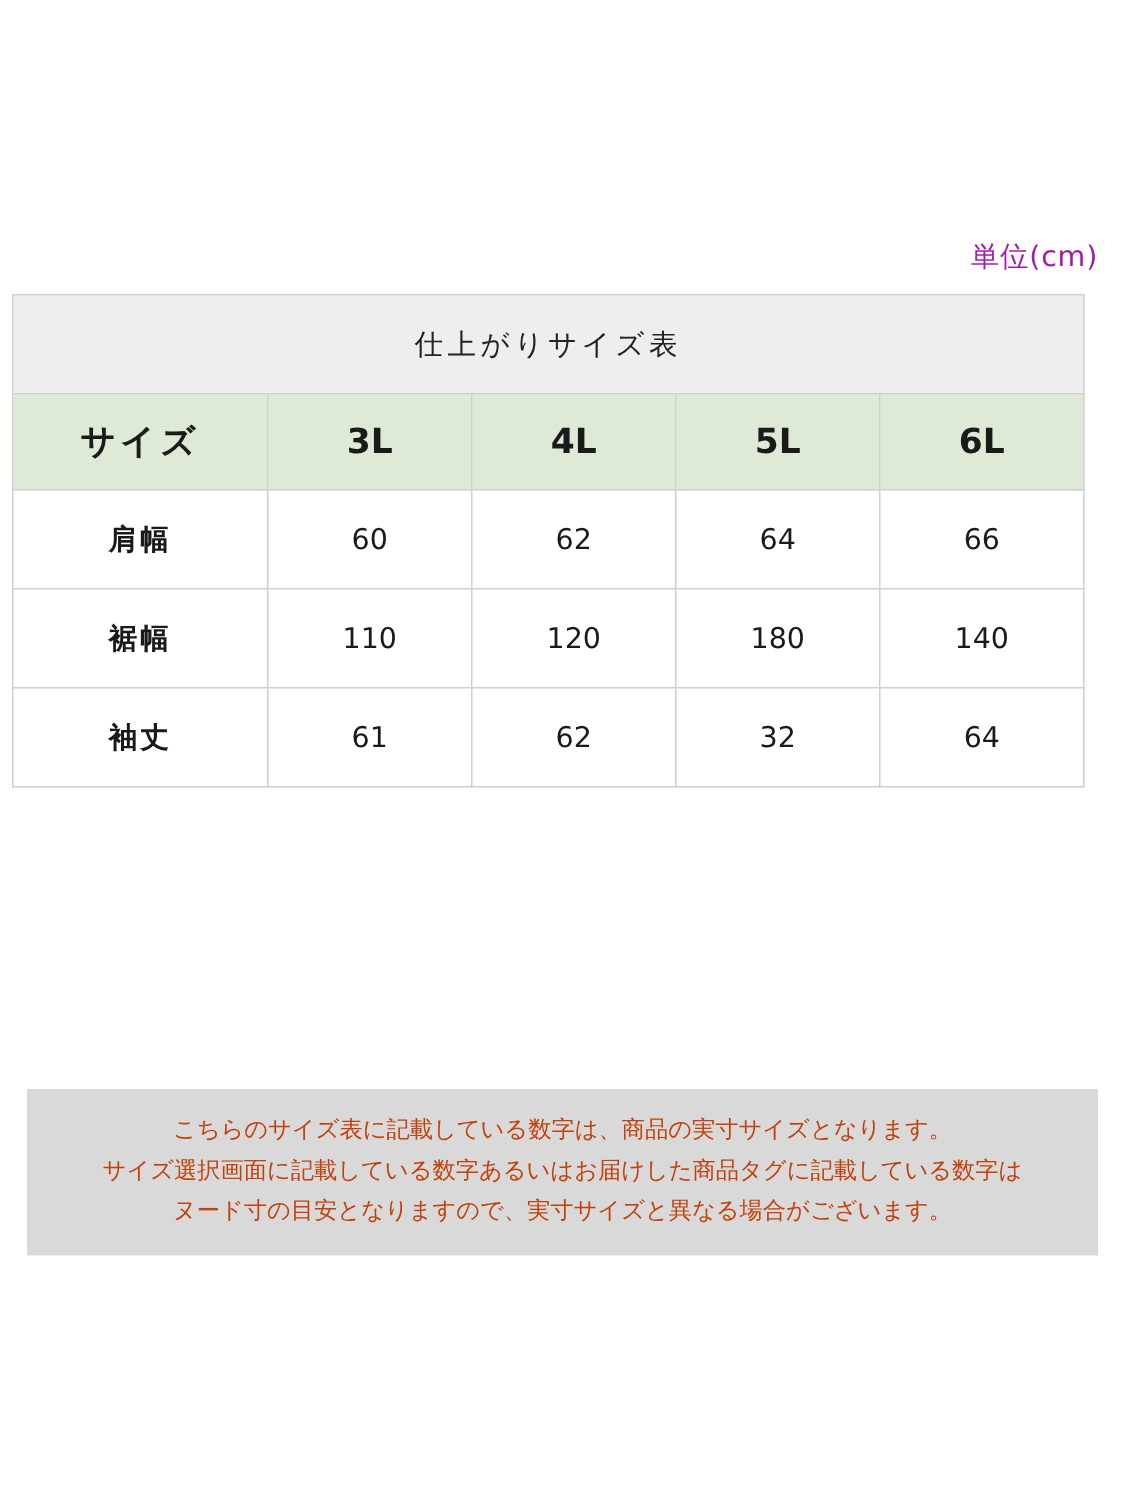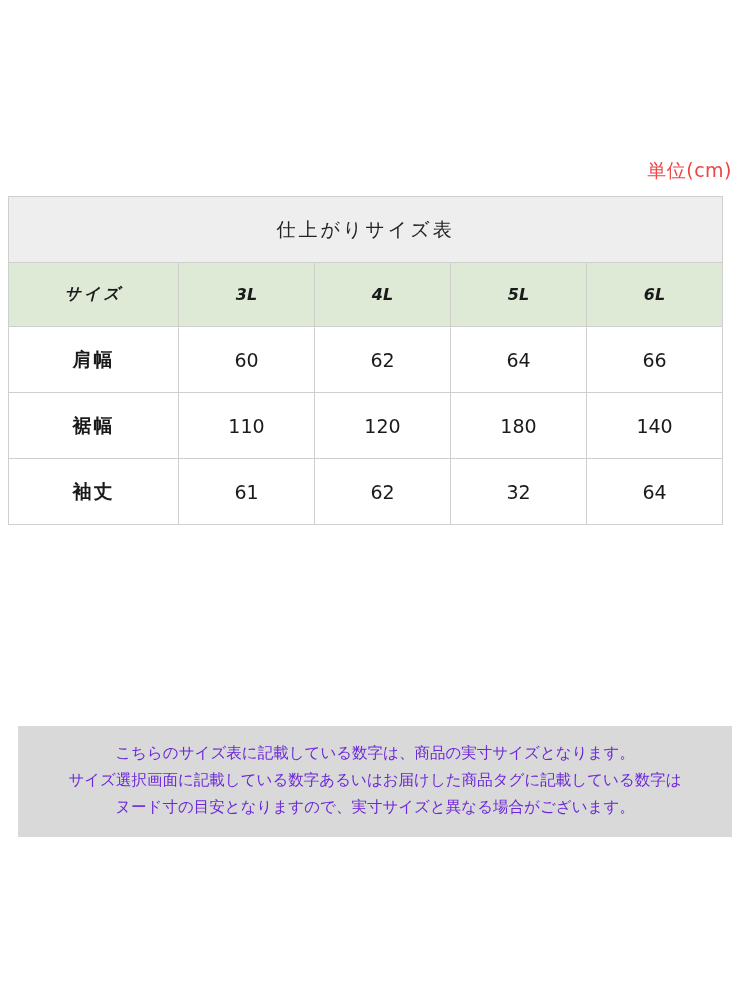--- a/index.html
+++ b/index.html
@@ -19,21 +19,21 @@
     width: 750px;
     height: 1000px;
     position: relative;
     box-sizing: border-box;
   }
   .unit-label {
     position: absolute;
     top: 158px;
     right: 18px;
     font-size: 19px;
-    color: #ef4444;
+    color: #a21caf;
     letter-spacing: 0.5px;
   }
   .table-wrap {
     position: absolute;
     left: 8px;
     top: 196px;
     width: 714px;
   }
   table.size-table {
     border-collapse: collapse;
@@ -52,23 +52,22 @@
     background: #eeeeee;
     font-size: 21px;
     letter-spacing: 3px;
     color: #222;
     height: 50px;
     font-weight: normal;
   }
   tr.header-row td {
     background: #dfead6;
     font-weight: bold;
-    font-size: 16px;
+    font-size: 23px;
     height: 64px;
-    font-style: italic;
   }
   tr.header-row td.head-label {
     letter-spacing: 3px;
   }
   td.row-label {
     font-weight: bold;
     font-size: 20px;
     letter-spacing: 2px;
   }
   td.val {
@@ -78,21 +77,21 @@
     position: absolute;
     left: 18px;
     top: 726px;
     width: 714px;
     background: #d9d9d9;
     padding: 14px 10px 16px 10px;
     box-sizing: border-box;
     text-align: center;
     font-size: 15.5px;
     line-height: 1.75;
-    color: #6d28d9;
+    color: #c2410c;
   }
   .note div {
     white-space: nowrap;
   }
   .col-label { width: 170px; }
   .col-v { width: 136px; }
 </style>
 </head>
 <body>
 

